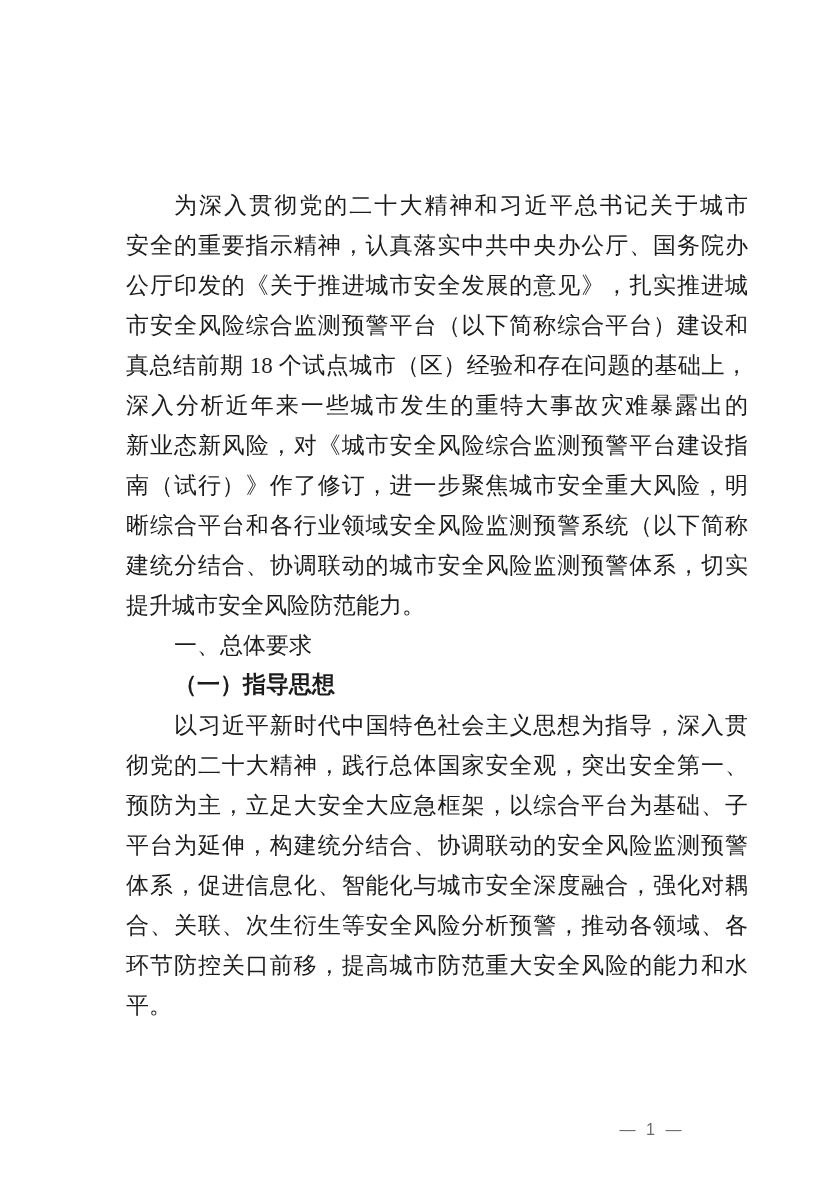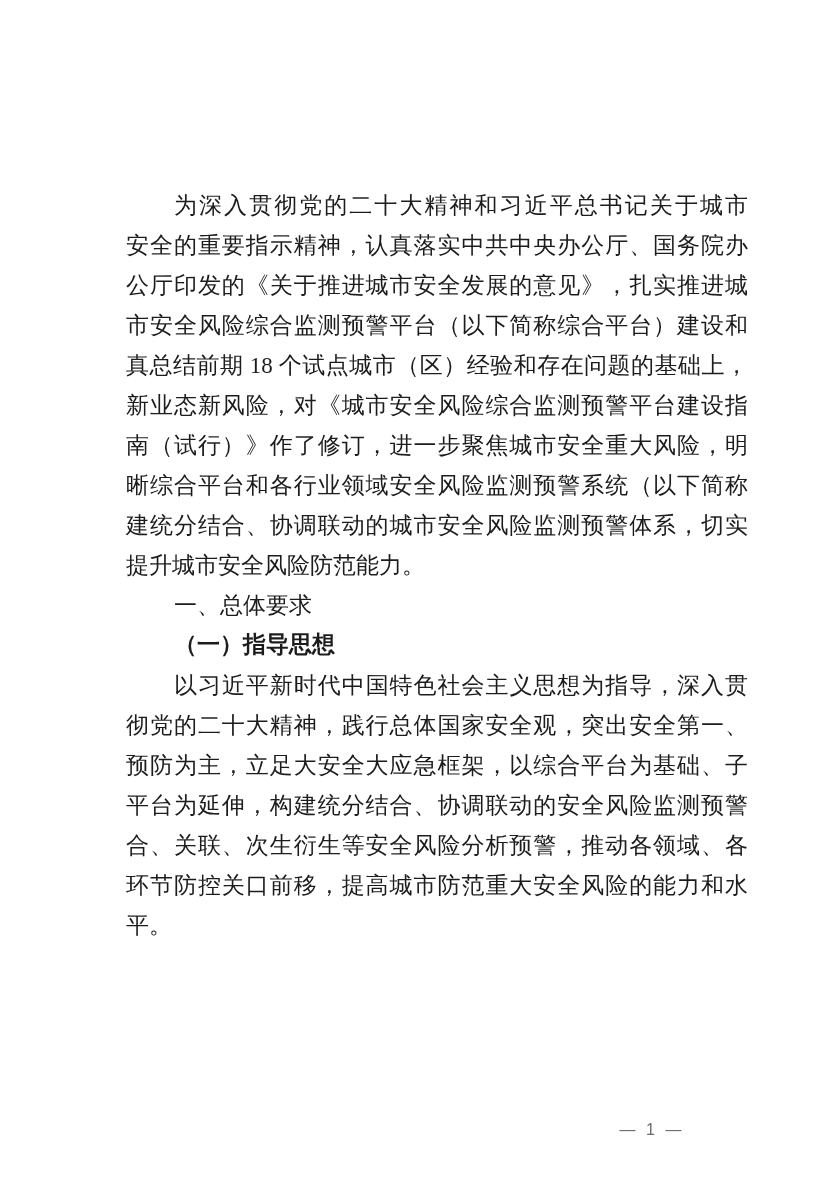--- a/index.html
+++ b/index.html
@@ -64,31 +64,33 @@
 </head>
 <body>
 
 <div class="page">
   <div class="doc-body">
       <div class="line indent">为深入贯彻党的二十大精神和习近平总书记关于城市</div>
       <div class="line">安全的重要指示精神，认真落实中共中央办公厅、国务院办</div>
       <div class="line">公厅印发的《关于推进城市安全发展的意见》，扎实推进城</div>
       <div class="line">市安全风险综合监测预警平台（以下简称综合平台）建设和</div>
       <div class="line">真总结前期 18 个试点城市（区）经验和存在问题的基础上，</div>
+      <div class="line">深入分析近年来一些城市发生的重特大事故灾难暴露出的</div>
       <div class="line">新业态新风险，对《城市安全风险综合监测预警平台建设指</div>
       <div class="line">南（试行）》作了修订，进一步聚焦城市安全重大风险，明</div>
       <div class="line">晰综合平台和各行业领域安全风险监测预警系统（以下简称</div>
       <div class="line">建统分结合、协调联动的城市安全风险监测预警体系，切实</div>
       <div class="line last">提升城市安全风险防范能力。</div>
       <div class="line indent last heading">一、总体要求</div>
       <div class="line indent last heading bold">（一）指导思想</div>
       <div class="line indent">以习近平新时代中国特色社会主义思想为指导，深入贯</div>
       <div class="line">彻党的二十大精神，践行总体国家安全观，突出安全第一、</div>
       <div class="line">预防为主，立足大安全大应急框架，以综合平台为基础、子</div>
       <div class="line">平台为延伸，构建统分结合、协调联动的安全风险监测预警</div>
+      <div class="line">体系，促进信息化、智能化与城市安全深度融合，强化对耦</div>
       <div class="line">合、关联、次生衍生等安全风险分析预警，推动各领域、各</div>
       <div class="line">环节防控关口前移，提高城市防范重大安全风险的能力和水</div>
       <div class="line last">平。</div>
     </div>
   <div class="footer">
     <span>— 1 —</span>
   </div>
 </div>
 
 </body></html>

